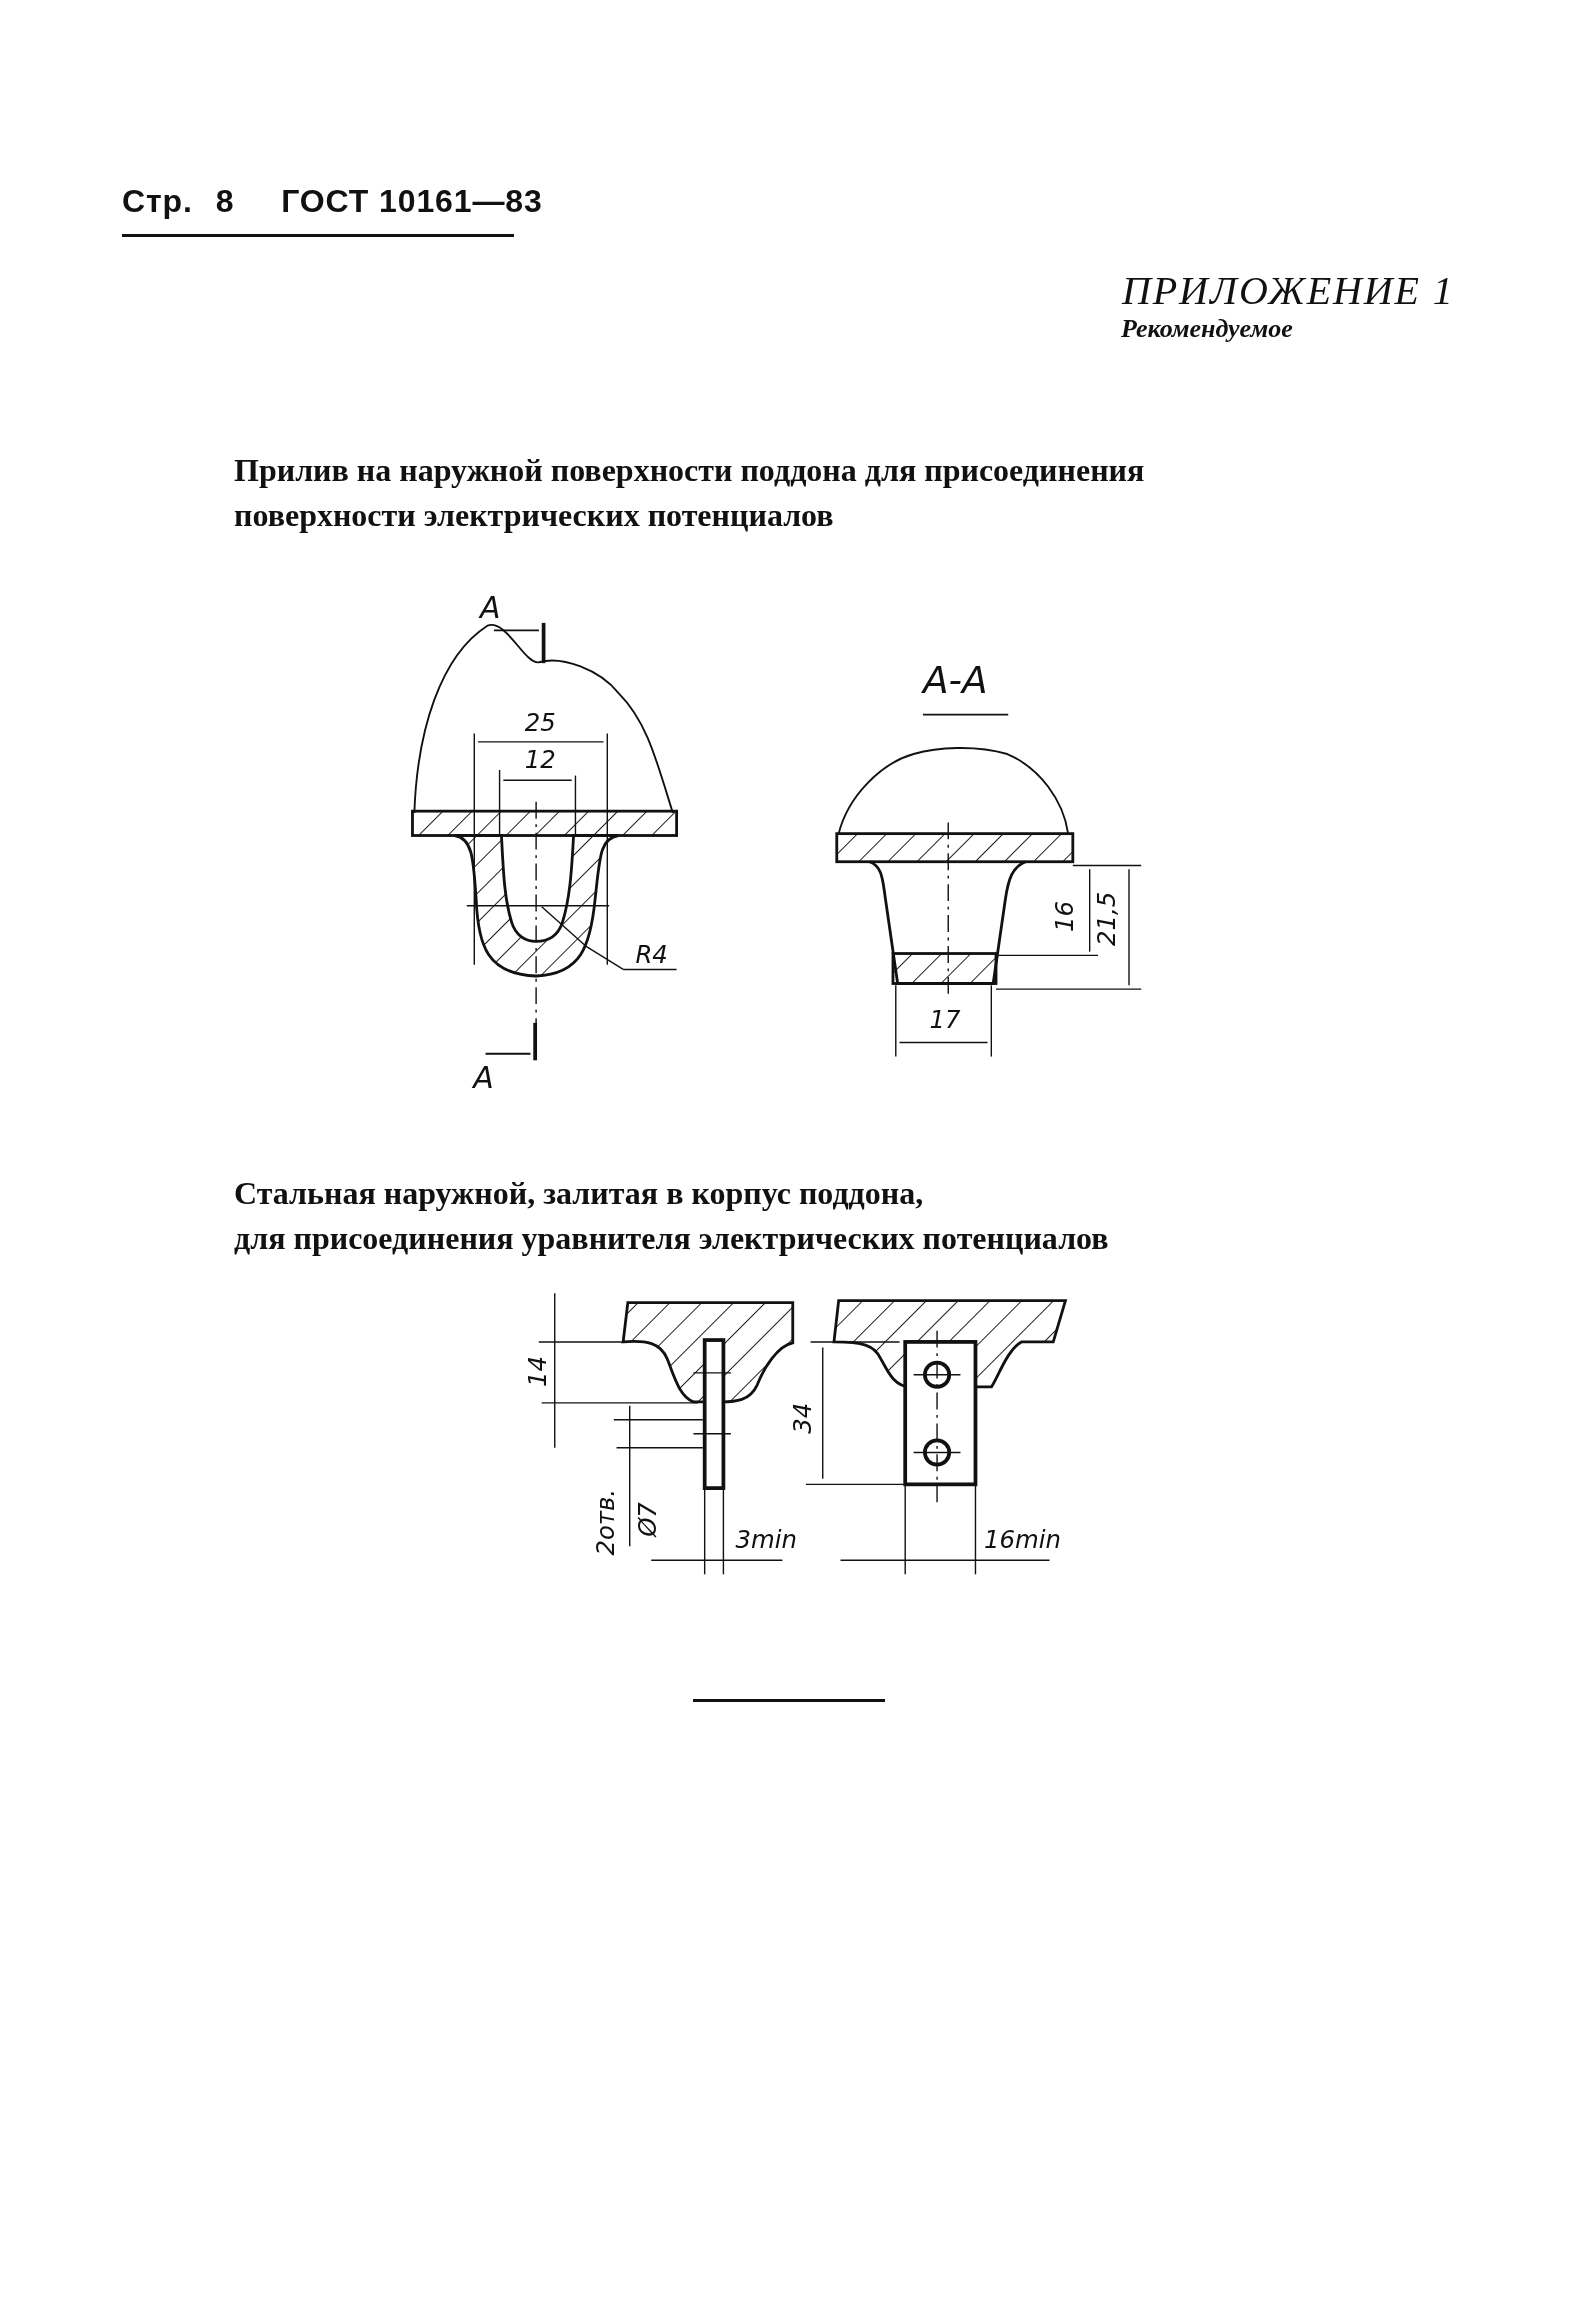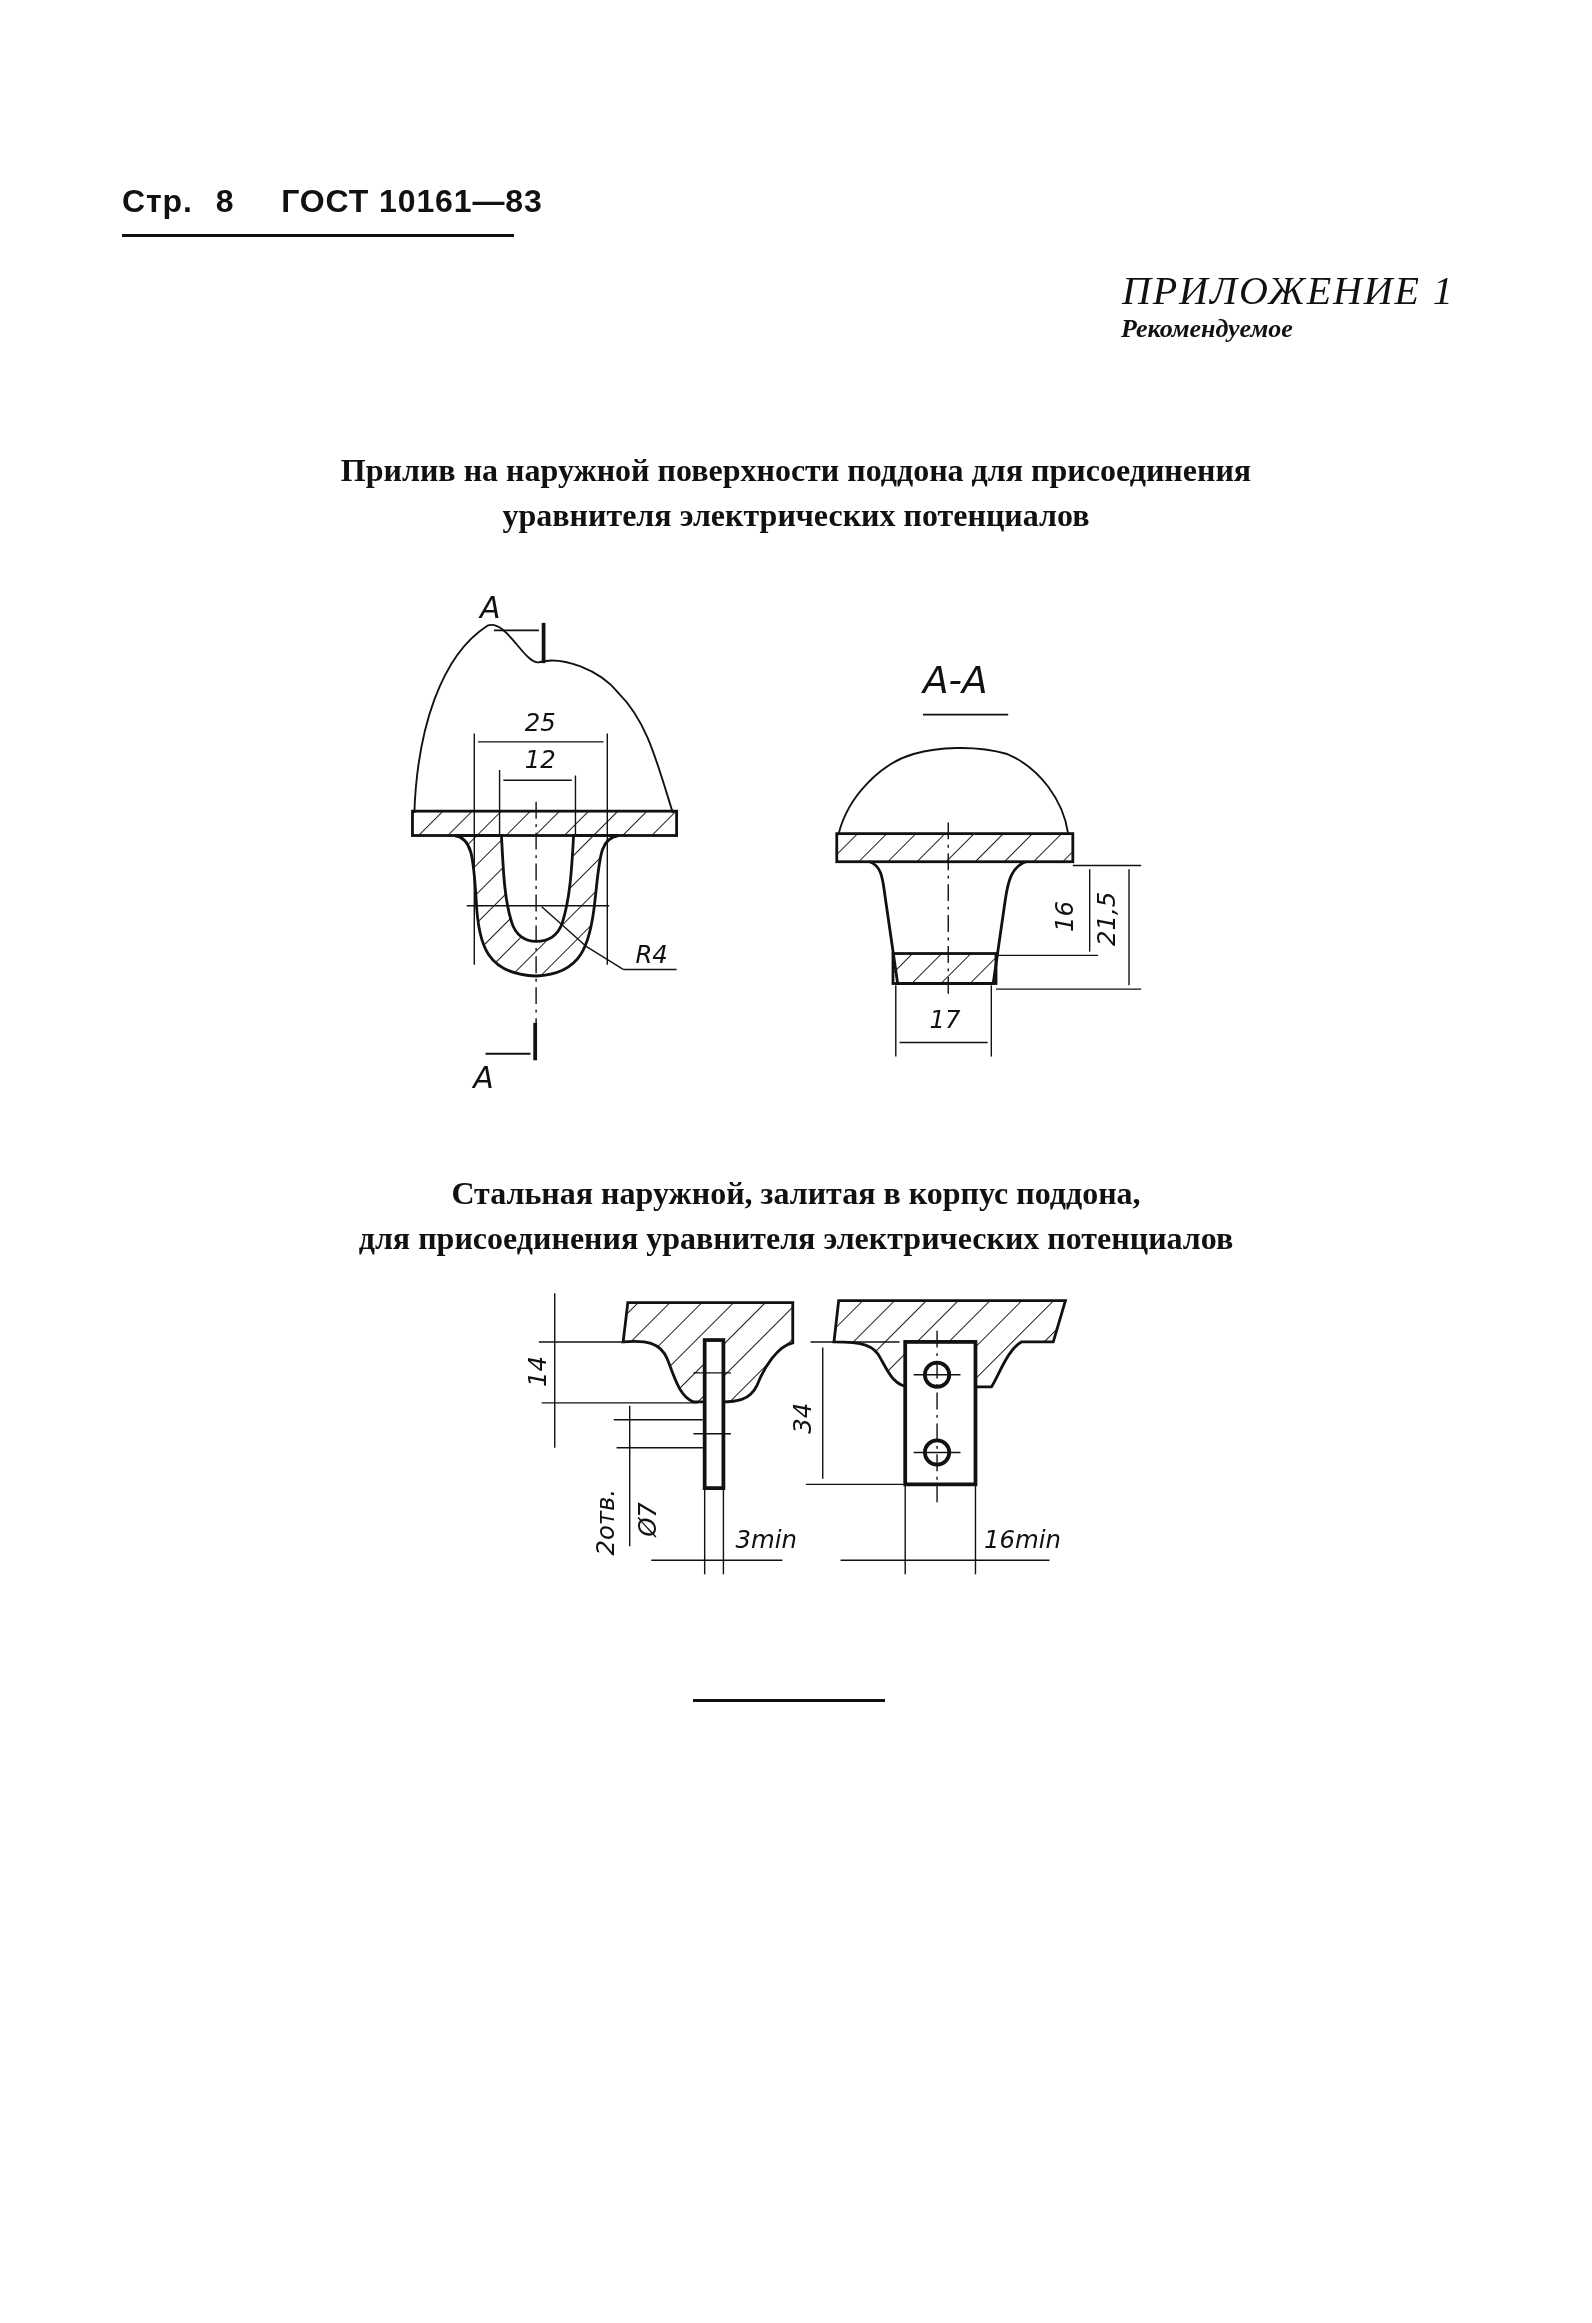--- a/index.html
+++ b/index.html
@@ -1,40 +1,40 @@
 <!DOCTYPE html>
 <html style="font-size:15px"><head>
 <meta charset="utf-8">
 <style>
   html, body { margin: 0; padding: 0; background: #ffffff; }
   body { width: 1593px; height: 2324px; position: relative; overflow: hidden; color: #111; }
   .abs { position: absolute; }
   .header-line { font-family: "Liberation Sans", sans-serif; font-weight: bold; font-size: 32px; letter-spacing: 0.9px; }
   .header-rule { position: absolute; left: 122px; top: 234px; width: 392px; height: 2.8px; background: #111; }
   .appendix { font-family: "Liberation Serif", serif; font-style: italic; }
-  .title { font-family: "Liberation Serif", serif; font-weight: bold; font-size: 32px; text-align: center; line-height: 45px; }
+  .title { font-family: "Liberation Serif", serif; font-weight: bold; font-size: 32px; text-align: left; line-height: 45px; }
   .dim { font-family: "DejaVu Sans", sans-serif; font-style: italic; font-size: 26px; fill: #111; }
   .sep { position: absolute; left: 693px; top: 1699px; width: 192px; height: 2.8px; background: #111; }
 </style>
 </head>
 <body>
 
 <div class="abs header-line" style="left:122px; top:183px;">
   <span>Стр.</span>
   <span style="margin-left:13px;">8</span>
   <span style="margin-left:37px;">ГОСТ 10161—83</span>
 </div>
 <div class="header-rule"></div>
 
 <div class="abs appendix" style="left:1122px; top:267px; font-size:40px; letter-spacing:1.9px;">ПРИЛОЖЕНИЕ 1</div>
 <div class="abs appendix" style="left:1121px; top:314px; font-size:26px; font-weight:bold;">Рекомендуемое</div>
 
 <div class="abs title" style="left:234px; top:448px; width:1124px;">
   <div>Прилив на наружной поверхности поддона для присоединения</div>
-  <div>уравнителя электрических потенциалов</div>
+  <div>поверхности электрических потенциалов</div>
 </div>
 
 <svg class="abs" style="left:0; top:0;" width="1593" height="1124" viewBox="0 0 1700 1200">
   <defs>
     <pattern id="hatch" patternUnits="userSpaceOnUse" width="22" height="22" patternTransform="rotate(45)">
       <line x1="0" y1="0" x2="0" y2="22" stroke="#111" stroke-width="2"></line>
     </pattern>
   </defs>
 
   <g>

